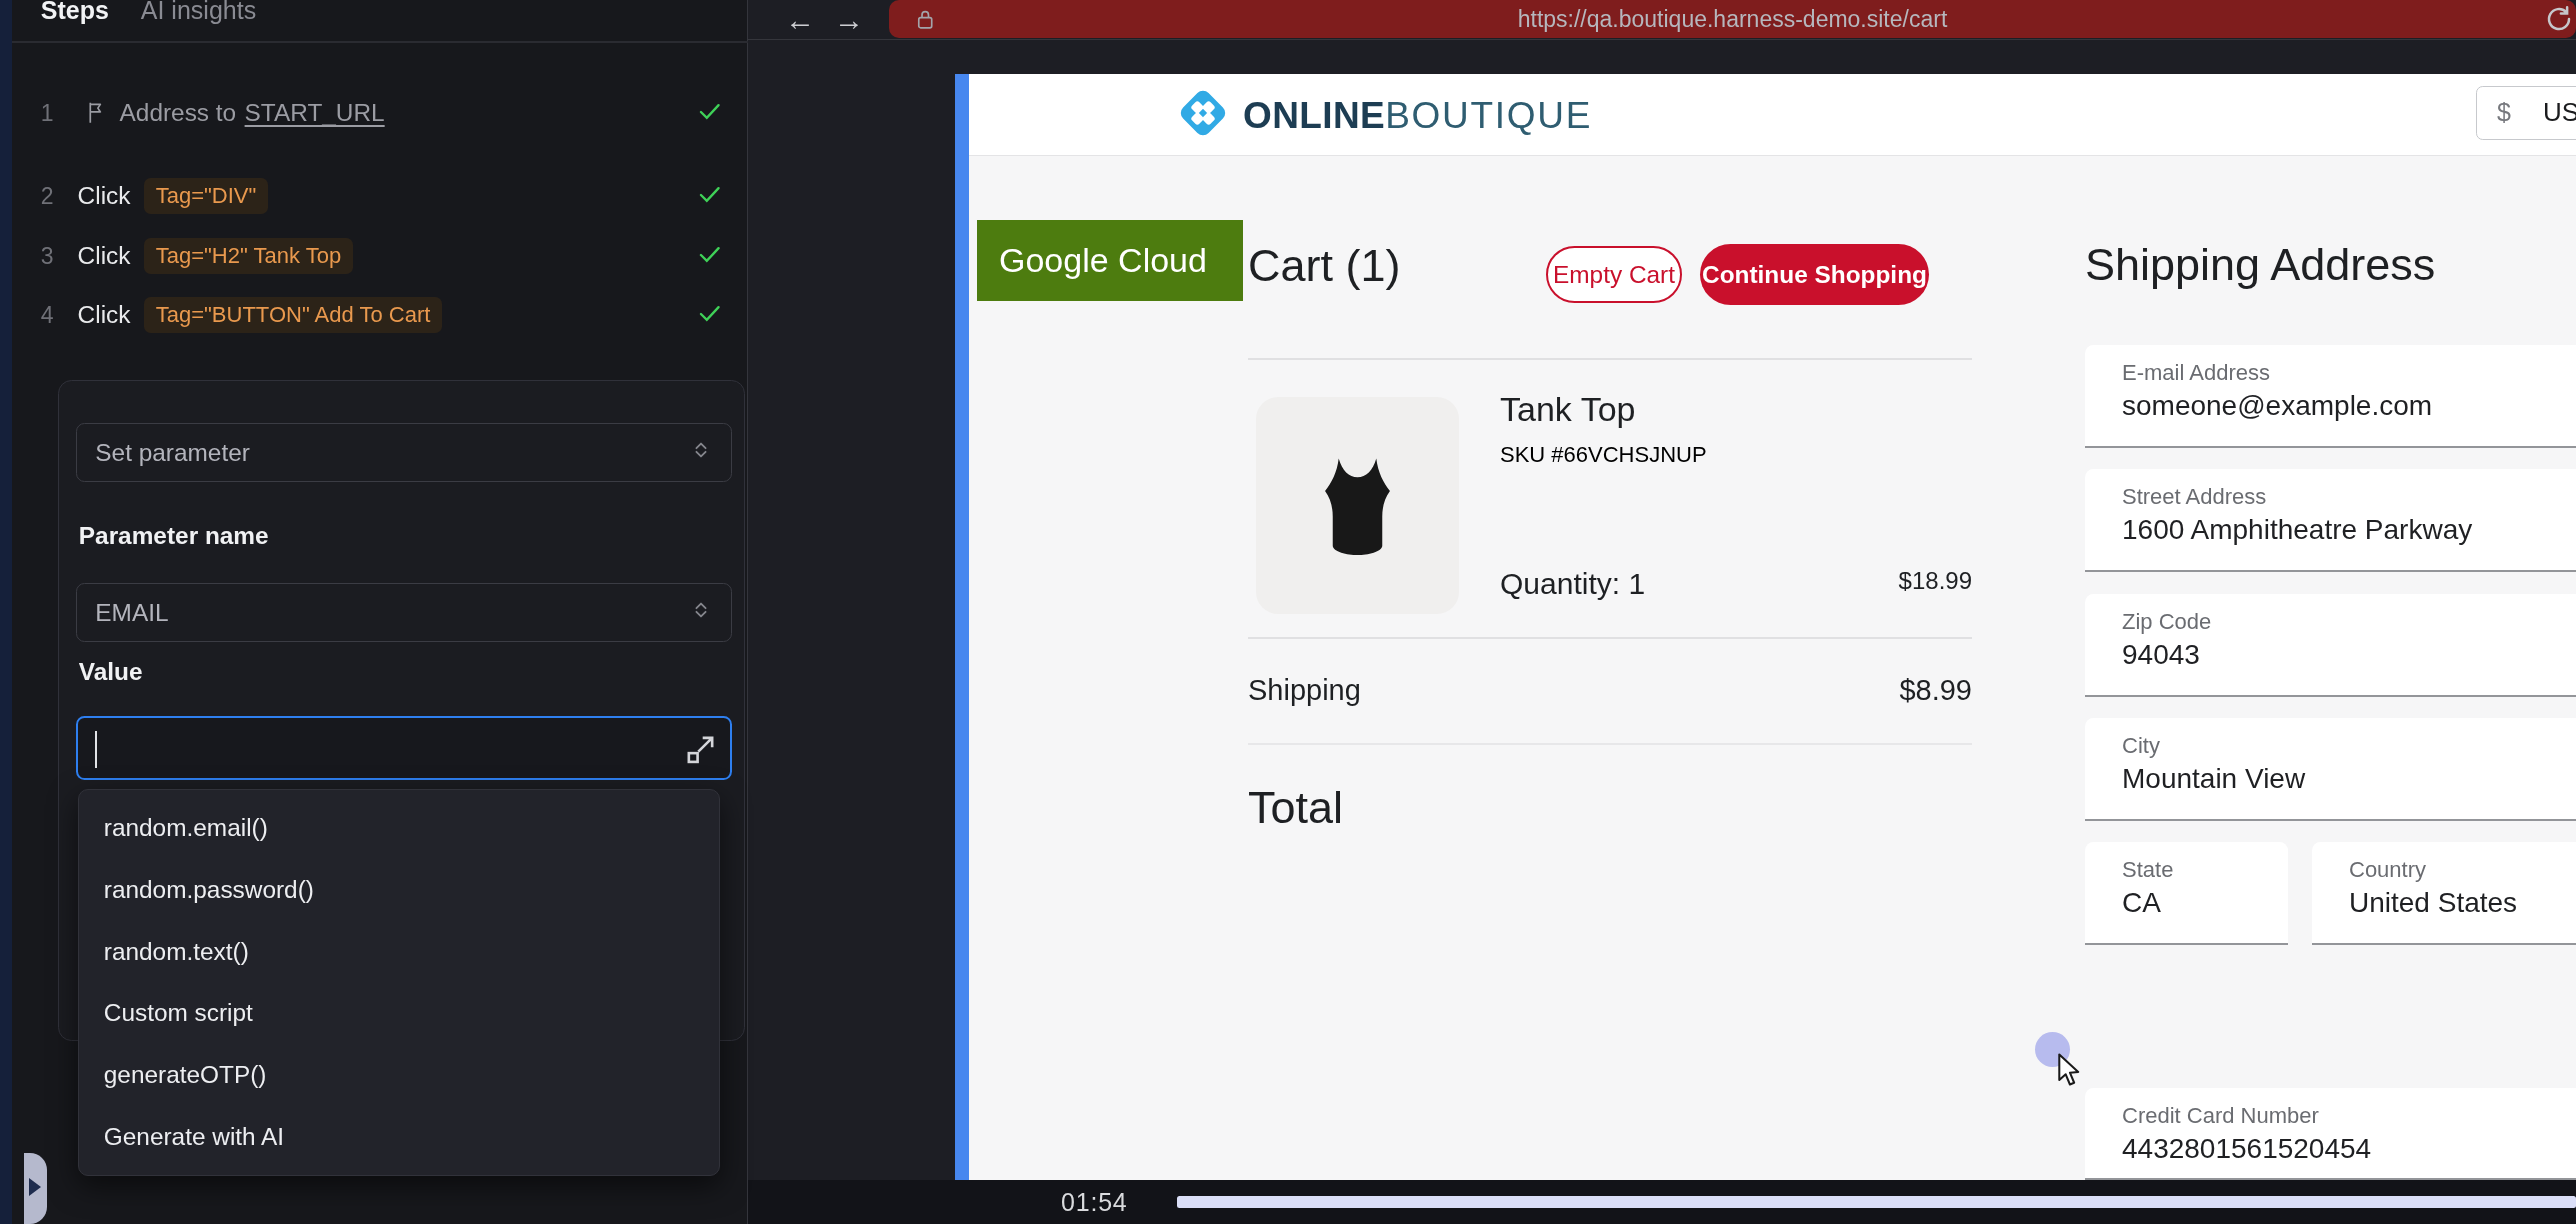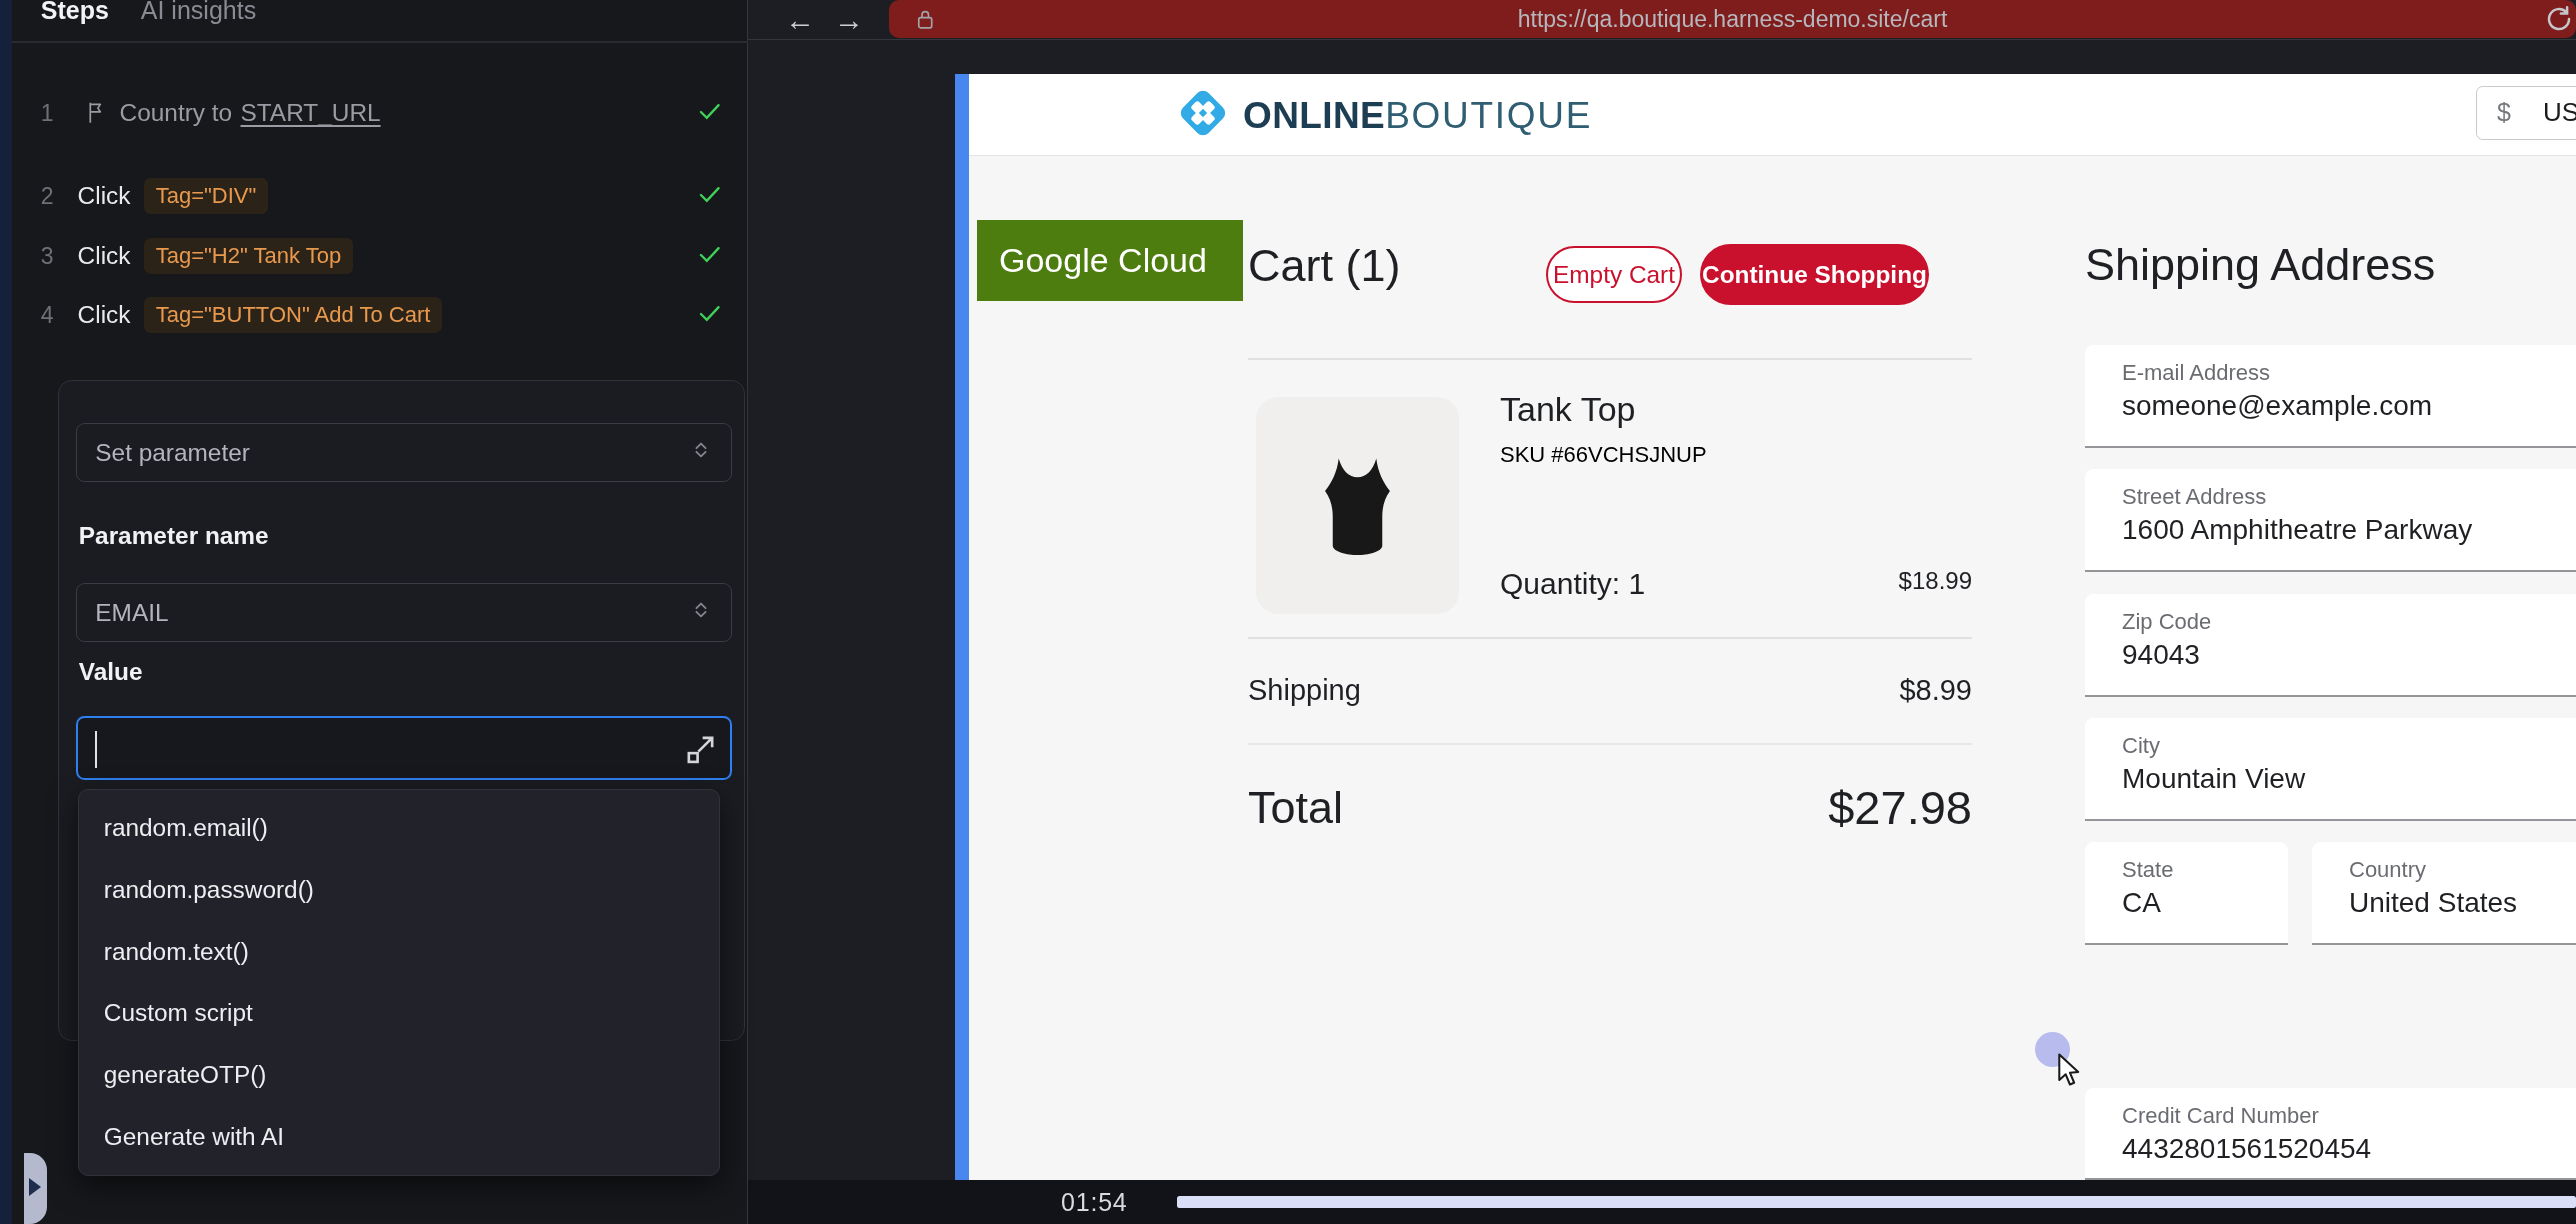--- a/index.html
+++ b/index.html
@@ -116,21 +116,21 @@
     <div class="abs" id="tab-insights">AI insights</div>
     <div class="abs" id="tabbar-border"></div>
 
     <div class="abs step-row" id="step-1">
       <span class="step-num">1</span>
       <span class="flag-wrap">
         <svg width="22" height="23.5" viewBox="0 0 24 28">
             <path d="M4 2 V26 M4 4 H16 L13 8.5 L16 13 H4" stroke="#9b9ca3" stroke-width="2" fill="none" stroke-linejoin="round"></path>
           </svg>
       </span>
-      <span class="step-action gray">Country to</span>
+      <span class="step-action gray">Address to</span>
       <span class="step-target">START_URL</span>
       <span class="step-check">
         <svg width="23.5" height="20" viewBox="0 0 24 20">
             <path d="M3 10 L9 16 L21 3" stroke="#3fd158" stroke-width="2.4" fill="none" stroke-linecap="round"></path>
           </svg>
       </span>
     </div>
 
     <div class="abs step-row" id="step-2">
       <span class="step-num">2</span>
@@ -269,21 +269,20 @@
     </div>
     <div id="item-name">Tank Top</div>
     <div id="item-sku">SKU #66VCHSJNUP</div>
     <div id="item-qty">Quantity: 1</div>
     <div id="item-price">$18.99</div>
     <div class="divider" id="divider-2"></div>
     <div id="shipping-label">Shipping</div>
     <div id="shipping-price">$8.99</div>
     <div class="divider" id="divider-3"></div>
     <div id="total-label">Total</div>
-    <div id="total-price">$27.98</div>
 
     <div id="shipping-title">Shipping Address</div>
 
     <div class="field-card" id="field-email">
       <span class="field-label">E-mail Address</span>
       <span class="field-value">someone@example.com</span>
     </div>
     <div class="field-card" id="field-street">
       <span class="field-label">Street Address</span>
       <span class="field-value">1600 Amphitheatre Parkway</span>

